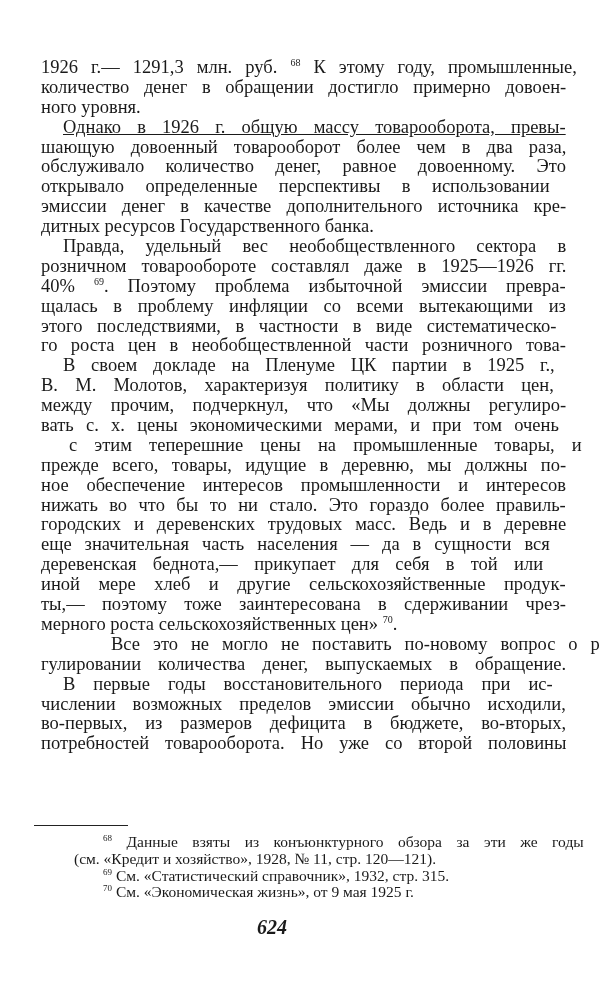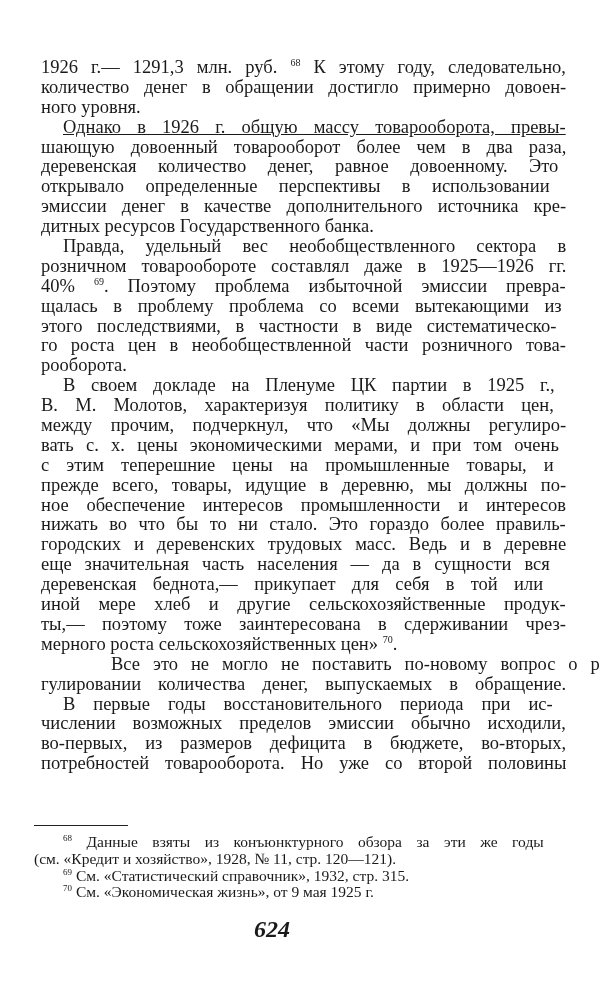--- a/index.html
+++ b/index.html
@@ -21,54 +21,53 @@
   .fit { display: inline-block; white-space: nowrap; transform-origin: left center; }
   sup { font-size: 10px; vertical-align: 7px; line-height: 0; }
   .rule {
     position: absolute; left: 34px; top: 825px; width: 94px; height: 0;
     border-top: 1.3px solid #222;
   }
   .notes {
     position: absolute; left: 34px; top: 834px; width: 531px;
     font-family: "Liberation Serif", serif; font-size: 15.5px; line-height: 16.8px;
   }
-  .note { display: block; white-space: nowrap; text-align: justify; text-align-last: justify; height: 16.8px; }
+  .note { display: block; white-space: nowrap; text-align: justify; text-align-last: justify; height: 16.8px; margin-left: 40px; }
   .note.last { text-align-last: left; }
   .note.indent { padding-left: 29px; }
   .note sup { font-size: 9px; vertical-align: 6px; }
   .pageno {
     position: absolute; left: 0; width: 544px; top: 916px; text-align: center;
-    font-family: "Liberation Serif", serif; font-weight: bold; font-style: italic; font-size: 24px;
+    font-family: "Liberation Serif", serif; font-weight: bold; font-style: italic; font-size: 20px;
   }
 </style>
 </head>
 <body>
 
 <div class="main">
-  <div class="line"><span class="fit" style="word-spacing: 8.44444px;"><span>1926 г.— 1291,3 млн. руб.</span> <sup>68</sup><span> К этому году, следовательно,</span></span></div>
+  <div class="line"><span class="fit" style="word-spacing: 8.44444px;"><span>1926 г.— 1291,3 млн. руб.</span> <sup>68</sup><span> К этому году, промышленные,</span></span></div>
   <div class="line"><span class="fit" style="word-spacing: 10px;">количество денег в обращении достигло примерно довоен-</span></div>
   <div class="line last"><span class="fit">ного уровня.</span></div>
   <div class="line indent"><span class="fit" style="word-spacing: 11.5714px; text-decoration: underline;">Однако в 1926 г. общую массу товарооборота, превы-</span></div>
   <div class="line"><span class="fit" style="word-spacing: 11.4286px;">шающую довоенный товарооборот более чем в два раза,</span></div>
-  <div class="line"><span class="fit" style="word-spacing: 16.8px;">деревенская количество денег, равное довоенному. Это</span></div>
+  <div class="line"><span class="fit" style="word-spacing: 16.8px;">обслуживало количество денег, равное довоенному. Это</span></div>
   <div class="line"><span class="fit" style="word-spacing: 16.8px;">открывало определенные  перспективы в использовании</span></div>
   <div class="line"><span class="fit" style="word-spacing: 10.5px;">эмиссии денег в качестве дополнительного источника кре-</span></div>
   <div class="line last"><span class="fit">дитных ресурсов Государственного банка.</span></div>
   <div class="line indent"><span class="fit" style="word-spacing: 16.6px;">Правда, удельный вес необобществленного сектора в</span></div>
   <div class="line"><span class="fit" style="word-spacing: 10.3333px;">розничном товарообороте составлял даже в 1925—1926 гг.</span></div>
   <div class="line"><span class="fit" style="word-spacing: 14.3333px;"><span>40%</span> <sup>69</sup><span>. Поэтому проблема избыточной эмиссии превра-</span></span></div>
-  <div class="line"><span class="fit" style="word-spacing: 11px;">щалась в проблему проблема со всеми вытекающими из</span></div>
+  <div class="line"><span class="fit" style="word-spacing: 11px;">щалась в проблему инфляции со всеми вытекающими из</span></div>
   <div class="line"><span class="fit" style="word-spacing: 9.85714px;">этого последствиями, в частности  в виде систематическо-</span></div>
   <div class="line"><span class="fit" style="word-spacing: 8.85714px;">го роста цен в необобществленной части розничного това-</span></div>
-  <div class="line last"><span class="fit">рооборота.</span></div>
   <div class="line indent"><span class="fit" style="word-spacing: 11.1px;">В своем  докладе на Пленуме ЦК партии в 1925 г.,</span></div>
   <div class="line"><span class="fit" style="word-spacing: 12.625px;">В. М. Молотов, характеризуя  политику в области цен,</span></div>
   <div class="line"><span class="fit" style="word-spacing: 13.6667px;">между прочим, подчеркнул, что «Мы должны регулиро-</span></div>
   <div class="line"><span class="fit" style="word-spacing: 7.6px;">вать с. х. цены экономическими мерами, и при том  очень</span></div>
-  <div class="line"><span class="fit" style="word-spacing: 12.5px;">с этим теперешние  цены на промышленные товары, и</span></div>
+  <div class="line"><span class="fit" style="word-spacing: 12.5px; margin-left: 28px;">с этим теперешние  цены на промышленные товары, и</span></div>
   <div class="line"><span class="fit" style="word-spacing: 8.75px;">прежде всего, товары, идущие в деревню, мы должны по-</span></div>
   <div class="line"><span class="fit" style="word-spacing: 13.2px;">ное обеспечение интересов промышленности и интересов</span></div>
   <div class="line"><span class="fit" style="word-spacing: 6.8px;">нижать во что бы то ни стало. Это гораздо более правиль-</span></div>
   <div class="line"><span class="fit" style="word-spacing: 8.25px;">городских и деревенских трудовых масс. Ведь и в деревне</span></div>
   <div class="line"><span class="fit" style="word-spacing: 8.3px;">еще значительная часть населения — да  в  сущности вся</span></div>
   <div class="line"><span class="fit" style="word-spacing: 11.6667px;">деревенская  беднота,— прикупает  для себя в той или</span></div>
   <div class="line"><span class="fit" style="word-spacing: 13.8333px;">иной мере хлеб и другие сельскохозяйственные продук-</span></div>
   <div class="line"><span class="fit" style="word-spacing: 12.6667px;">ты,— поэтому тоже заинтересована в сдерживании чрез-</span></div>
   <div class="line last"><span class="fit"><span>мерного роста сельскохозяйственных цен»</span> <sup>70</sup><span>.</span></span></div>
   <div class="line indent"><span class="fit" style="word-spacing: 8.33333px; margin-left: 48px;">Все это не могло не поставить по-новому вопрос о ре-</span></div>

